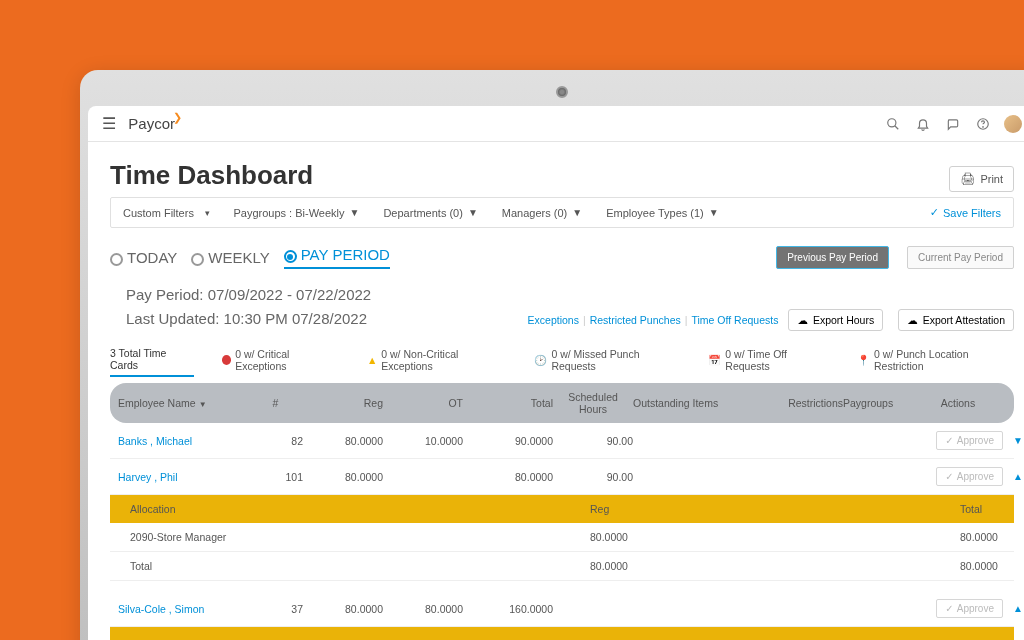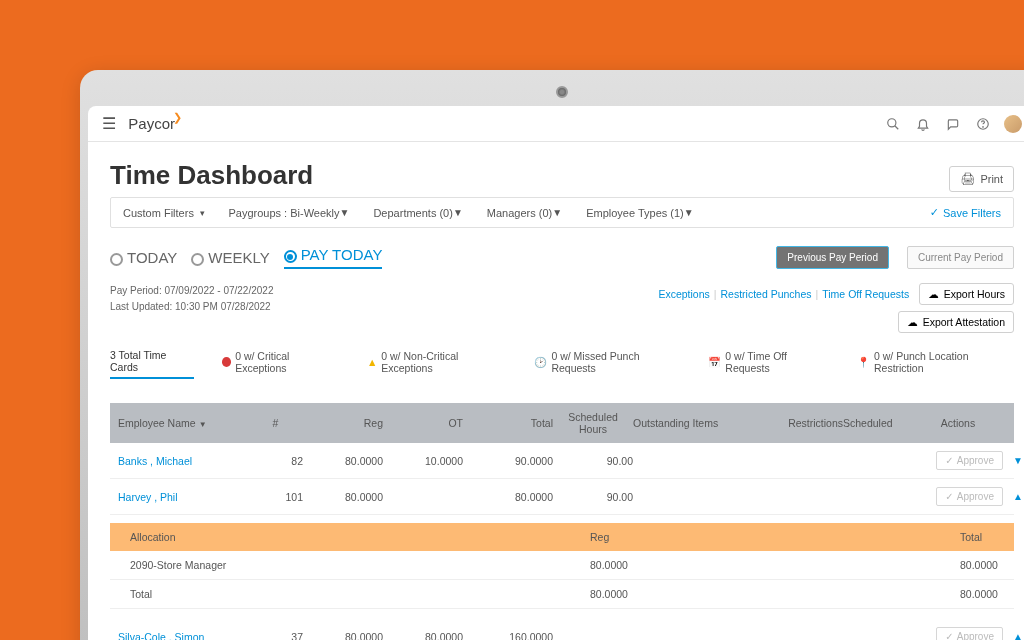--- a/index.html
+++ b/index.html
@@ -11,59 +11,59 @@
 .hamburger { font-size:16px; color:#555; cursor:pointer; }
 .logo { display:flex; align-items:center; font-size:15px; font-weight:500; color:#444; }
 .logo .swoosh { color:#f68b1f; font-size:11px; position:relative; top:-6px; left:-2px; }
 .topbar-spacer { flex:1; }
 .top-icon { width:18px; height:18px; color:#777; cursor:pointer; display:flex; align-items:center; justify-content:center; }
 .content { padding:18px 22px 0 22px; overflow:hidden; font-size:11px; color:#555; }
 .page-title { font-size:26px; font-weight:700; color:#333; margin-bottom:6px; }
 .title-row { display:flex; align-items:center; justify-content:space-between; }
 .print-btn { border:1px solid #d0d0d0; padding:5px 10px; border-radius:3px; font-size:11px; color:#555; display:flex; align-items:center; gap:5px; cursor:pointer; background:#fff; }
 .filter-bar { display:flex; align-items:center; border:1px solid #e0e0e0; padding:8px 12px; gap:24px; font-size:11px; color:#555; border-radius:2px; }
-.chip { display:flex; align-items:center; cursor:pointer; }
+.chip { display:flex; align-items:center; gap:5px; cursor:pointer; }
 .caret-down { font-size:9px; margin-left:6px; }
 .filter-icon { font-size:10px; }
 .filter-spacer { flex:1; }
 .save-filters { color:#0090d8; display:flex; align-items:center; gap:4px; cursor:pointer; }
 .tabs-row { display:flex; align-items:center; margin-top:18px; gap:14px; }
 .radio-tab { display:flex; align-items:flex-end; gap:4px; font-size:15px; color:#666; cursor:pointer; font-weight:300; }
 .radio-circle { width:13px; height:13px; border-radius:50%; border:2px solid #999; display:flex; align-items:center; justify-content:center; }
 .radio-tab.active .radio-circle { border-color:#0090d8; }
 .radio-tab.active .radio-dot { width:6px; height:6px; border-radius:50%; background:#0090d8; }
 .radio-tab.active { color:#0090d8; border-bottom:2px solid #0090d8; padding-bottom:4px; }
 .tabs-spacer { flex:1; }
 .period-btn { padding:5px 10px; font-size:10px; border-radius:2px; cursor:pointer; border:1px solid #d0d0d0; }
 .period-btn.active { background:#737373; color:#fff; border-color:#42b7e6; }
 .period-btn.inactive { color:#888; background:#fafafa; }
 .meta-row { display:flex; justify-content:space-between; margin-top:8px; padding-top:6px; }
-.meta-left div { font-size:10px; color:#666; line-height:1.6; }
-.meta-right { display:flex; flex-direction:column; align-items:flex-end; gap:6px; }
+.meta-left div { font-size:15px; color:#666; line-height:1.6;margin-left:16px; }
+.meta-right { display:flex; flex-direction:row; align-items:flex-end; gap:15px; }
 .link-group { display:flex; gap:4px; font-size:10.5px; align-items:center; }
 .link-group span.link { color:#0090d8; cursor:pointer; }
 .link-group span.sep { color:#ccc; }
 .export-btn { border:1px solid #d0d0d0; padding:4px 8px; border-radius:3px; font-size:10.5px; background:#fff; display:flex; align-items:center; gap:5px; cursor:pointer; }
 .summary-row { display:flex; gap:28px; margin-top:16px; font-size:10.5px; color:#555; align-items:center; }
 .summary-item { display:flex; align-items:center; gap:4px; padding-bottom:4px; }
 .summary-item.active { border-bottom:2px solid #0090d8; color:#333; }
 .badge-red { width:10px; height:10px; border-radius:50%; background:#d83a3a; display:inline-block; }
 .badge-yellow { color:#f2b600; }
-.table-header { display:grid; grid-template-columns:130px 55px 80px 80px 90px 80px 120px 90px 70px 90px 30px; background:#b9bdc2; color:#555; font-size:10.5px; padding:8px 8px; margin-top:24px; align-items:center; }
+.table-header { display:grid; grid-template-columns:130px 55px 80px 80px 90px 80px 120px 90px 70px 90px 30px; background:#b9bdc2; color:#555; font-size:10.5px; padding:8px 8px; margin-top:6px; align-items:center;border-radius:16px; }
 .th { text-align:left; }
 .th.center { text-align:center; }
 .th.right { text-align:right; }
 .sort-arrow { font-size:8px; margin-left:3px; }
 .row { display:grid; grid-template-columns:130px 55px 80px 80px 90px 80px 120px 90px 70px 90px 30px; padding:8px 8px; font-size:10.5px; border-bottom:1px solid #eee; align-items:center; }
 .row .name { color:#0090d8; cursor:pointer; }
 .cell.center { text-align:right; }
 .cell.right { text-align:right; }
 .approve-btn { border:1px solid #d6d6d6; color:#bbb; padding:3px 8px; border-radius:2px; font-size:10px; display:inline-flex; align-items:center; gap:3px; }
 .expand-arrow { color:#0090d8; font-size:10px; text-align:center; cursor:pointer; }
-.alloc-header { background:#fdba74; padding:8px 20px; display:grid; grid-template-columns:460px 210px 160px 1fr; font-size:10.5px; color:#555;margin-top:8px; }
+.alloc-header { background:#eab308; padding:8px 20px; display:grid; grid-template-columns:460px 210px 160px 1fr; font-size:10.5px; color:#555; }
 .alloc-row { padding:8px 20px; display:grid; grid-template-columns:460px 210px 160px 1fr; font-size:10.5px; border-bottom:1px solid #eee; }
 svg { width:14px; height:14px; }
 </style>
 </head>
 <body>
 
 <div class="device-frame">
   <div class="camera"></div>
   <div class="screen">
     <div class="topbar">
@@ -147,21 +147,21 @@
         <div class="radio-tab">
           <span class="radio-circle">
               <span class="radio-dot"></span>
             </span>
           <span>WEEKLY</span>
         </div>
         <div class="radio-tab active">
           <span class="radio-circle">
               <span class="radio-dot"></span>
             </span>
-          <span>PAY TODAY</span>
+          <span>PAY PERIOD</span>
         </div>
         <div class="tabs-spacer"></div>
         <button class="period-btn active">Previous Pay Period</button>
         <button class="period-btn inactive" style="margin-left:4px;">Current Pay Period</button>
       </div>
 
       <div class="meta-row">
         <div class="meta-left">
           <div>Pay Period: 07/09/2022 - 07/22/2022</div>
           <div>Last Updated: 10:30 PM 07/28/2022</div>
@@ -211,21 +211,21 @@
 
       <div class="table-header">
         <div class="th"><span>Employee Name</span><span class="sort-arrow">▼</span></div>
         <div class="th center">#</div>
         <div class="th right">Reg</div>
         <div class="th right">OT</div>
         <div class="th right">Total</div>
         <div class="th center">Scheduled Hours</div>
         <div class="th">Outstanding Items</div>
         <div class="th right">Restrictions</div>
-        <div class="th">Scheduled</div>
+        <div class="th">Paygroups</div>
         <div class="th center">Actions</div>
         <div></div>
       </div>
 
       <div class="row">
         <div class="cell name">Banks , Michael</div>
         <div class="cell center">82</div>
         <div class="cell right">80.0000</div>
         <div class="cell right">10.0000</div>
         <div class="cell right">90.0000</div>

